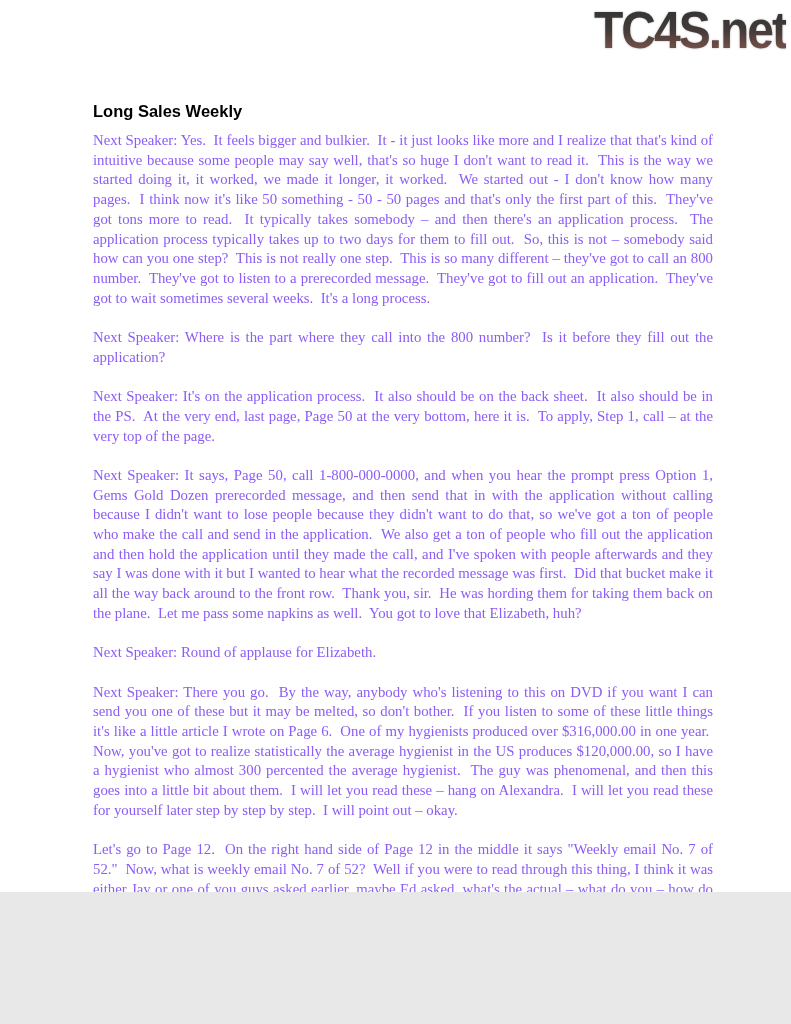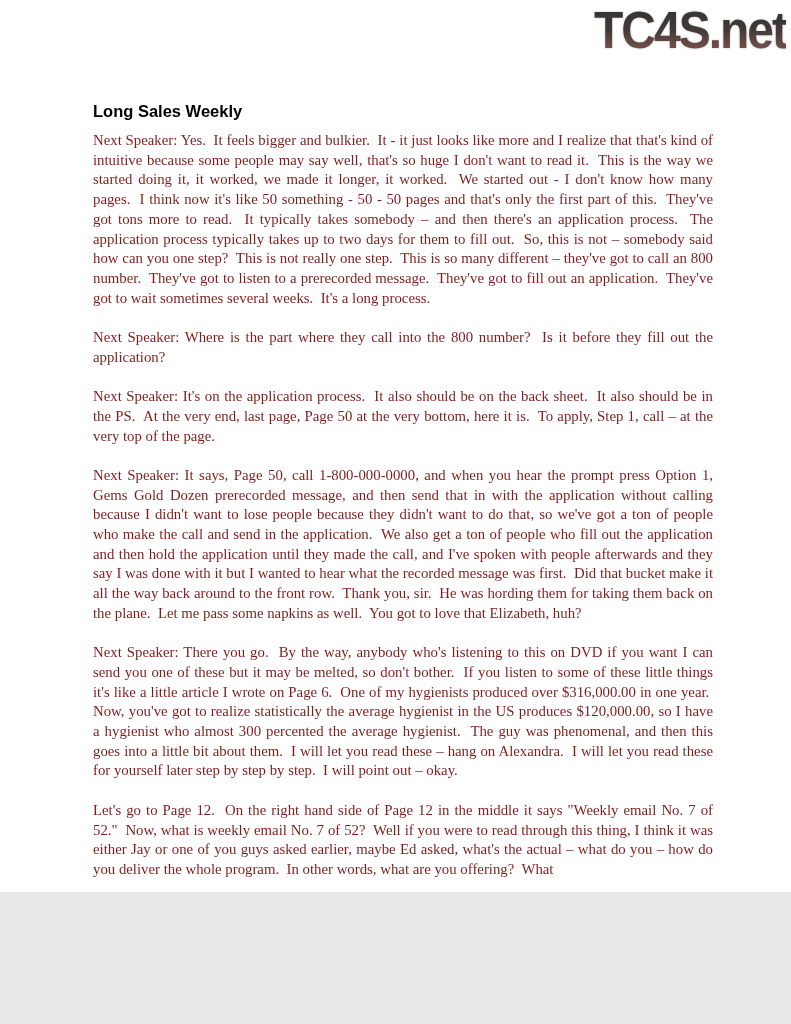--- a/index.html
+++ b/index.html
@@ -29,21 +29,21 @@
     position: absolute; left: 93px; top: 102px; width: 620px;
   }
   .doc-title {
     font-family: "Liberation Sans", sans-serif;
     font-size: 16.5px; font-weight: bold; color: #000;
     margin: 0 0 10px 0;
   }
   .para {
     font-size: 14.8px; line-height: 19.7px;
     text-align: justify;
-    color: #7f1d1d;
+    color: #8b5cf6;
     margin: 0 0 19.7px 0;
   }
   
   .dlsub {
     position: absolute; top: 486px; left: 254px;
     font-family: "DejaVu Serif", serif;
     font-weight: bold;
     font-size: 41px;
     letter-spacing: 1px;
     color: #c6201e;
@@ -80,19 +80,20 @@
 
   <div class="tc4s">TC4S.net</div>
 
   <div class="content">
     <h1 class="doc-title">Long Sales Weekly</h1>
 
     <p class="para">Next Speaker: Yes.&nbsp; It feels bigger and bulkier.&nbsp; It - it just looks like more and I realize that that's kind of intuitive because some people may say well, that's so huge I don't want to read it.&nbsp; This is the way we started doing it, it worked, we made it longer, it worked.&nbsp; We started out - I don't know how many pages.&nbsp; I think now it's like 50 something - 50 - 50 pages and that's only the first part of this.&nbsp; They've got tons more to read.&nbsp; It typically takes somebody – and then there's an application process.&nbsp; The application process typically takes up to two days for them to fill out.&nbsp; So, this is not – somebody said how can you one step?&nbsp; This is not really one step.&nbsp; This is so many different – they've got to call an 800 number.&nbsp; They've got to listen to a prerecorded message.&nbsp; They've got to fill out an application.&nbsp; They've got to wait sometimes several weeks.&nbsp; It's a long process.</p>
     <p class="para">Next Speaker: Where is the part where they call into the 800 number?&nbsp; Is it before they fill out the application?</p>
     <p class="para">Next Speaker: It's on the application process.&nbsp; It also should be on the back sheet.&nbsp; It also should be in the PS.&nbsp; At the very end, last page, Page 50 at the very bottom, here it is.&nbsp; To apply, Step 1, call – at the very top of the page.</p>
     <p class="para">Next Speaker: It says, Page 50, call 1-800-000-0000, and when you hear the prompt press Option 1, Gems Gold Dozen prerecorded message, and then send that in with the application without calling because I didn't want to lose people because they didn't want to do that, so we've got a ton of people who make the call and send in the application.&nbsp; We also get a ton of people who fill out the application and then hold the application until they made the call, and I've spoken with people afterwards and they say I was done with it but I wanted to hear what the recorded message was first.&nbsp; Did that bucket make it all the way back around to the front row.&nbsp; Thank you, sir.&nbsp; He was hording them for taking them back on the plane.&nbsp; Let me pass some napkins as well.&nbsp; You got to love that Elizabeth, huh?</p>
+    <p class="para">Next Speaker: Round of applause for Elizabeth.</p>
     <p class="para">Next Speaker: There you go.&nbsp; By the way, anybody who's listening to this on DVD if you want I can send you one of these but it may be melted, so don't bother.&nbsp; If you listen to some of these little things it's like a little article I wrote on Page 6.&nbsp; One of my hygienists produced over $316,000.00 in one year.&nbsp; Now, you've got to realize statistically the average hygienist in the US produces $120,000.00, so I have a hygienist who almost 300 percented the average hygienist.&nbsp; The guy was phenomenal, and then this goes into a little bit about them.&nbsp; I will let you read these – hang on Alexandra.&nbsp; I will let you read these for yourself later step by step by step.&nbsp; I will point out – okay.</p>
     <p class="para">Let's go to Page 12.&nbsp; On the right hand side of Page 12 in the middle it says "Weekly email No. 7 of 52."&nbsp; Now, what is weekly email No. 7 of 52?&nbsp; Well if you were to read through this thing, I think it was either Jay or one of you guys asked earlier, maybe Ed asked, what's the actual – what do you – how do you deliver the whole program.&nbsp; In other words, what are you offering?&nbsp; What</p>
   </div>
 
 
 
 </div>
 
 </body></html>

